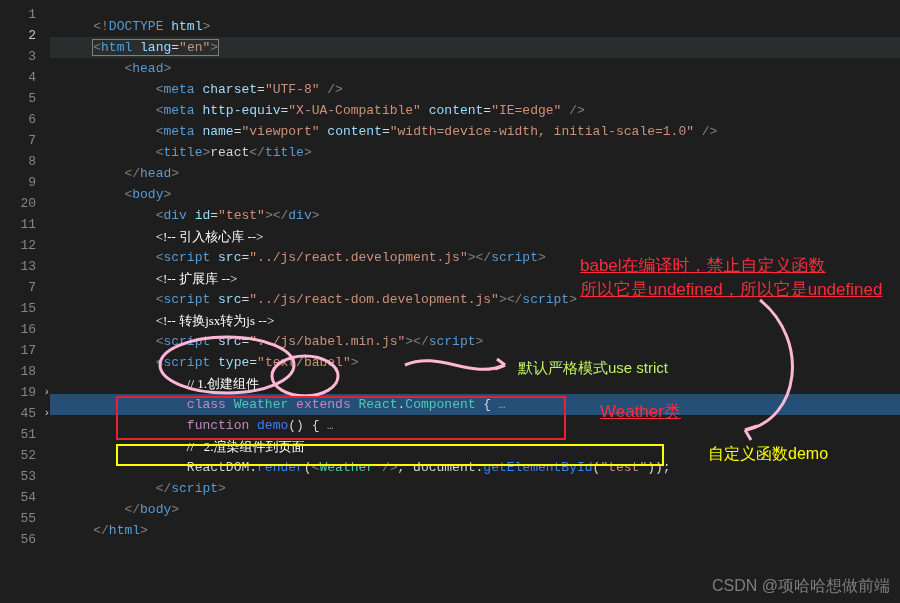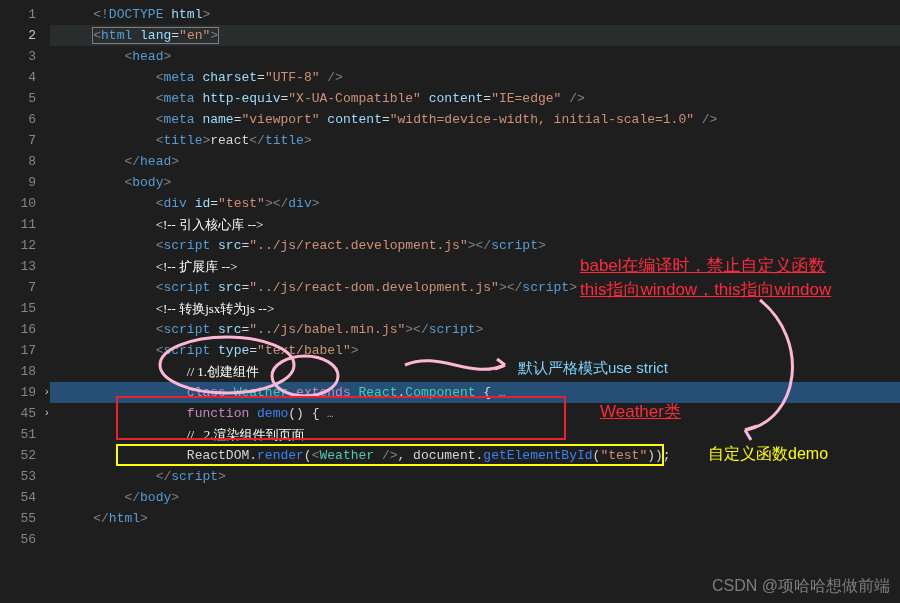--- a/index.html
+++ b/index.html
@@ -31,21 +31,21 @@
   .fold {
     position: absolute;
     right: 0px;
     top: 0;
     color: #c5c5c5;
     font-size: 11px;
     cursor: pointer;
   }
   .code {
     flex: 1;
-    padding-top: 4px;
+    padding-top: 16px;
     line-height: 21px;
     white-space: pre;
     position: relative;
   }
   .line { height: 21px; position: relative; padding-left: 12px; }
   .line.hl { background: #2a2d2e; }
   .line.sel { background: #264f78; }
   
   .t-tag { color: #569cd6; } 
   .t-brk { color: #808080; }
@@ -57,21 +57,21 @@
   .t-fn  { color: #3b82f6; }
   .t-pn  { color: #d4d4d4; }
   .cursor-box { outline: 1px solid #7f7f7f; }
   .ellips { color:#b0b0b0; font-size:11px; letter-spacing:1px; }
 
   
   .anno { position:absolute; pointer-events:none; }
   .box-red { border: 2px solid #e7222f; }
   .box-yellow { border: 2px solid #ffff00; }
   .label-red { color:#ff2b3d; font-size:17px; font-weight:500; font-family: 'Microsoft YaHei', sans-serif; text-decoration: underline; }
-  .label-blue { color:#7dd3fc; font-size:15px; font-family: 'Microsoft YaHei', sans-serif; }
+  .label-blue { color:#bef264; font-size:15px; font-family: 'Microsoft YaHei', sans-serif; }
   .label-yellow { color:#ffff00; font-size:16px; font-family: 'Microsoft YaHei', sans-serif; }
   .watermark {
     position:absolute; bottom:6px; right:10px;
     color: rgba(220,220,220,0.5); font-size:16px;
     font-family: 'Microsoft YaHei', sans-serif;
   }
   svg.hand { position:absolute; }
 </style>
 </head>
 <body>
@@ -80,21 +80,21 @@
   <div class="gutter" id="gutter">
       <div>1</div>
       <div class="active">2</div>
       <div>3</div>
       <div>4</div>
       <div>5</div>
       <div>6</div>
       <div>7</div>
       <div>8</div>
       <div>9</div>
-      <div>10</div>
+      <div>20</div>
       <div>11</div>
       <div>12</div>
       <div>13</div>
       <div>7</div>
       <div>15</div>
       <div>16</div>
       <div>17</div>
       <div>18</div>
       <div>19<span class="fold">›</span></div>
       <div>45<span class="fold">›</span></div>
@@ -118,18 +118,18 @@
   <path d="M 745 430 l 12 -4 M 745 430 l 6 10" fill="none" stroke="#ffb7d5" stroke-width="3"></path>
 
   <path d="M 405 365 C 440 350, 470 380, 505 365" fill="none" stroke="#ffb7d5" stroke-width="3"></path>
   <path d="M 505 365 l -8 -6 M 505 365 l -10 4" fill="none" stroke="#ffb7d5" stroke-width="3"></path>
 </svg>
 
 <div class="anno box-red" style="left:116px; top:396px; width:450px; height:44px;"></div>
 <div class="anno box-yellow" style="left:116px; top:444px; width:548px; height:22px;"></div>
 
 <div class="anno label-red" style="left:580px; top:254px;">babel在编译时，禁止自定义函数</div>
-<div class="anno label-red" style="left:580px; top:278px;">this指向window，this指向window</div>
+<div class="anno label-red" style="left:580px; top:278px;">所以它是undefined，所以它是undefined</div>
 <div class="anno label-blue" style="left:518px; top:359px;">默认严格模式use strict</div>
 <div class="anno label-red" style="left:600px; top:400px;">Weather类</div>
 <div class="anno label-yellow" style="left:682px; top:444px;margin-left:26px;">自定义函数demo</div>
 
 <div class="watermark">CSDN @项哈哈想做前端</div>
 
 </body></html>

